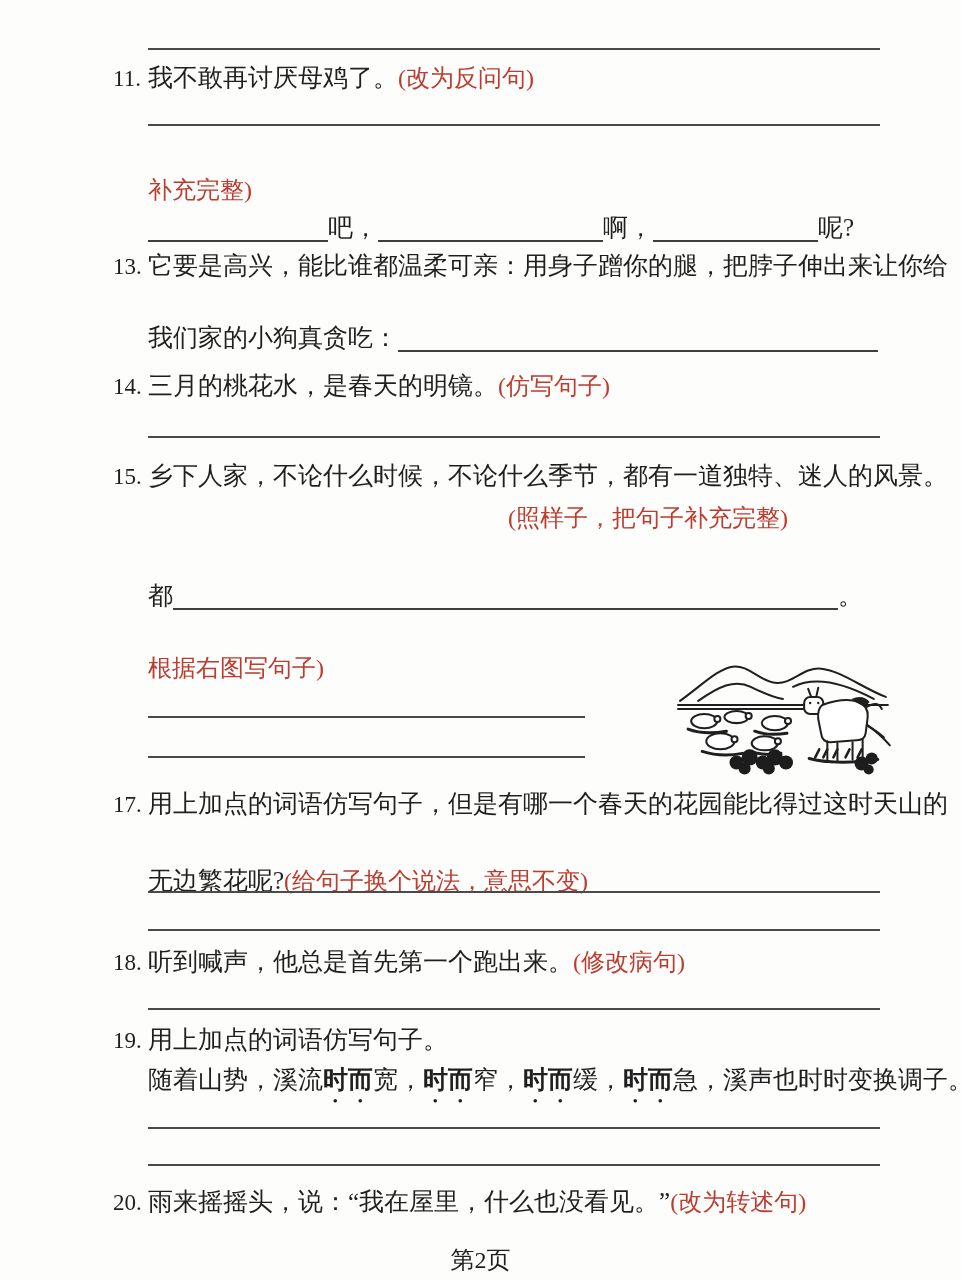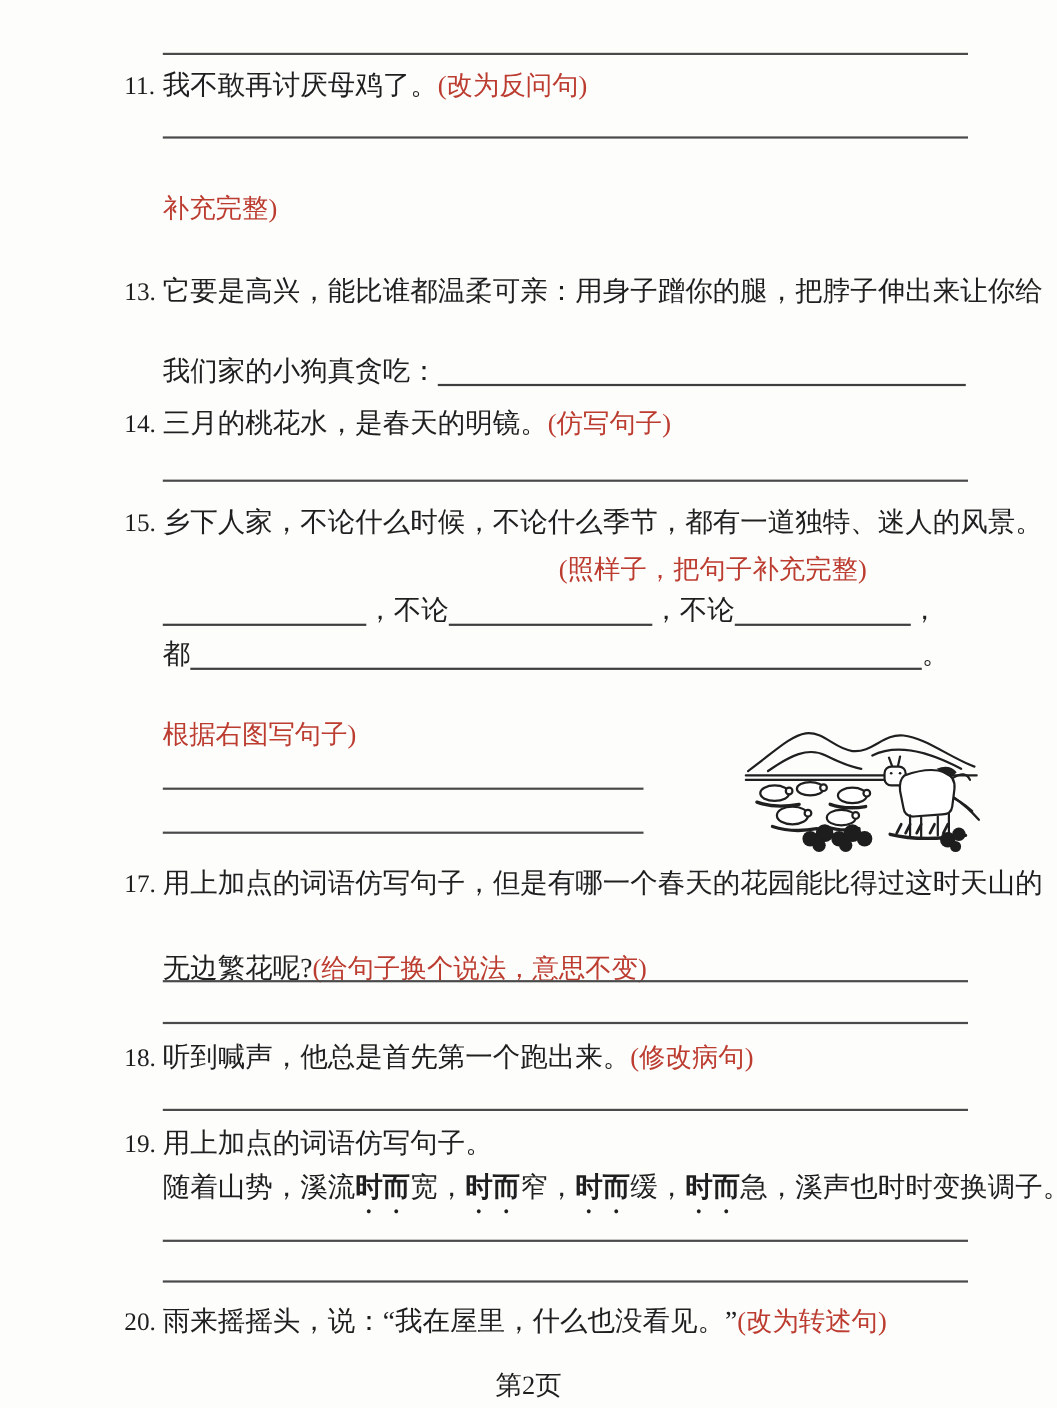--- a/index.html
+++ b/index.html
@@ -34,41 +34,41 @@
   <div class="rule" style="top:48px"></div>
 
   <div class="row" style="top:60px">
     <span class="num">11.</span><span>我不敢再讨厌母鸡了。</span><span class="red">(改为反问句)</span>
   </div>
   <div class="rule" style="top:124px"></div>
 
   <div class="row cont" style="top:172px">
     <span class="red">补充完整)</span>
   </div>
+  <div class="row cont" style="top:210px">
+    <span class="blank" style="width:180px"></span><span>吧，</span><span class="blank" style="width:225px"></span><span>啊，</span><span class="blank" style="width:165px"></span><span>呢?</span>
+  </div>
 
   <div class="row" style="top:248px">
     <span class="num">13.</span><span>它要是高兴，能比谁都温柔可亲：用身子蹭你的腿，把脖子伸出来让你给</span>
   </div>
   <div class="row cont" style="top:320px">
     <span>我们家的小狗真贪吃：</span><span class="blank" style="width:480px"></span>
   </div>
 
   <div class="row" style="top:368px">
     <span class="num">14.</span><span>三月的桃花水，是春天的明镜。</span><span class="red">(仿写句子)</span>
   </div>
   <div class="rule" style="top:436px"></div>
 
   <div class="row" style="top:458px">
     <span class="num">15.</span><span>乡下人家，不论什么时候，不论什么季节，都有一道独特、迷人的风景。</span>
   </div>
   <div class="row" style="top:500px;left:508px">
     <span class="red">(照样子，把句子补充完整)</span>
-  </div>
-  <div class="row cont" style="top:538px">
-    <span class="blank" style="width:185px"></span><span>，不论</span><span class="blank" style="width:185px"></span><span>，不论</span><span class="blank" style="width:160px"></span><span>，</span>
   </div>
   <div class="row cont" style="top:578px">
     <span>都</span><span class="blank" style="width:665px"></span><span>。</span>
   </div>
 
   <div class="row cont" style="top:650px">
     <span class="red">根据右图写句子)</span>
   </div>
   <div class="rule short" style="top:716px"></div>
   <div class="rule short" style="top:756px"></div>

